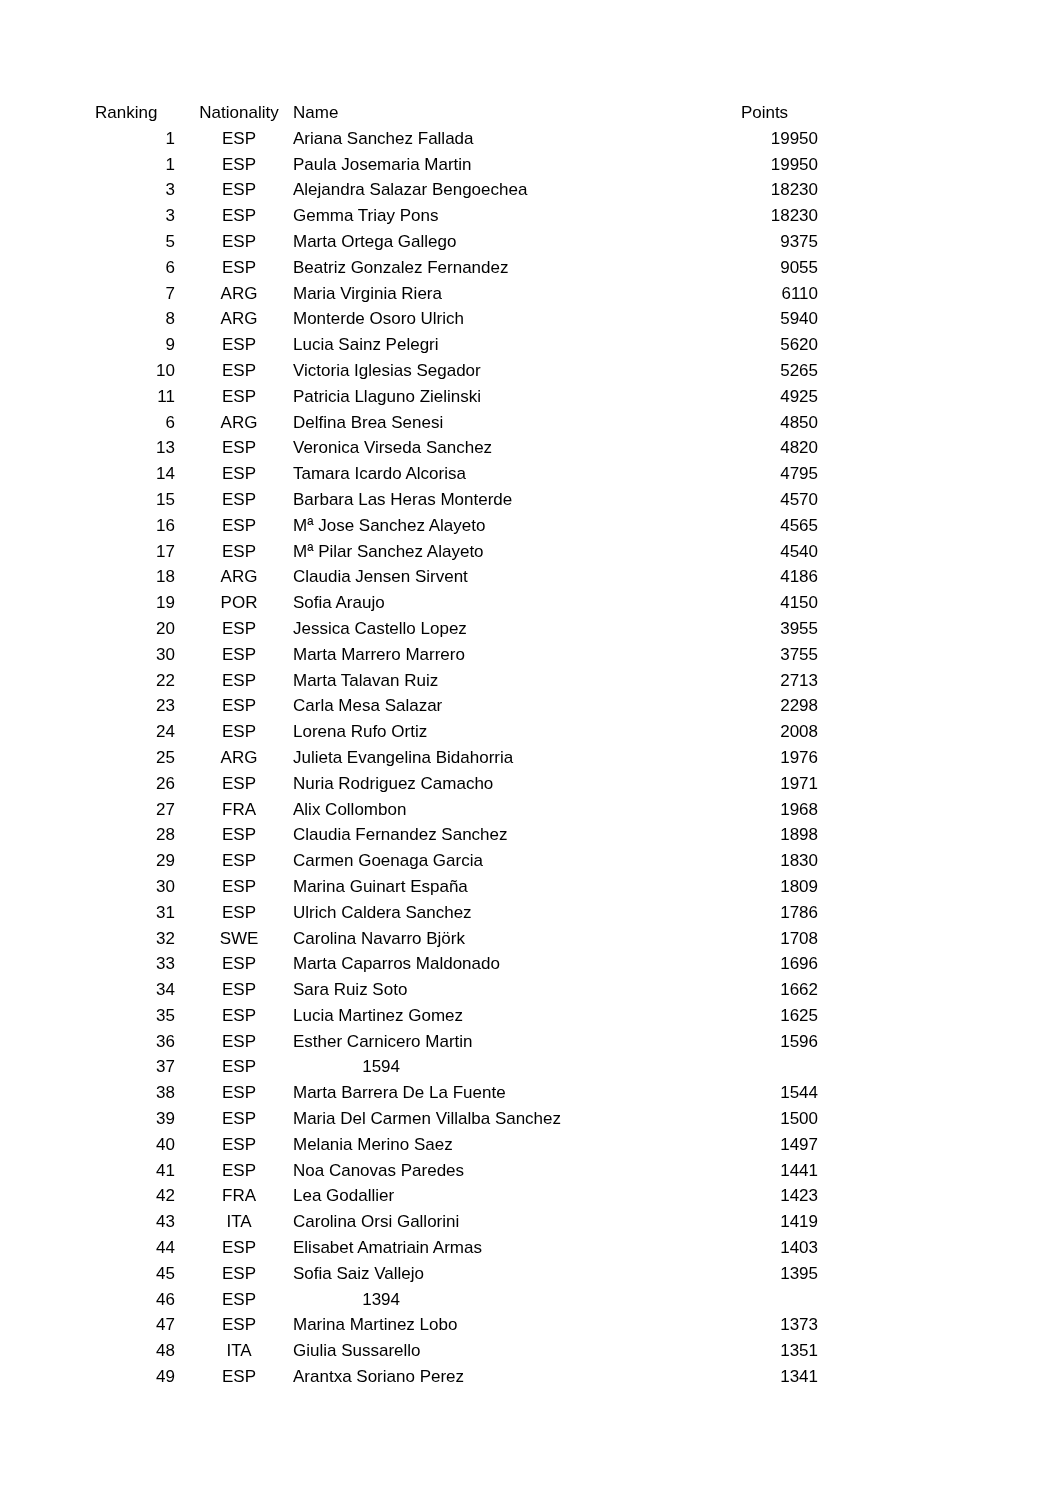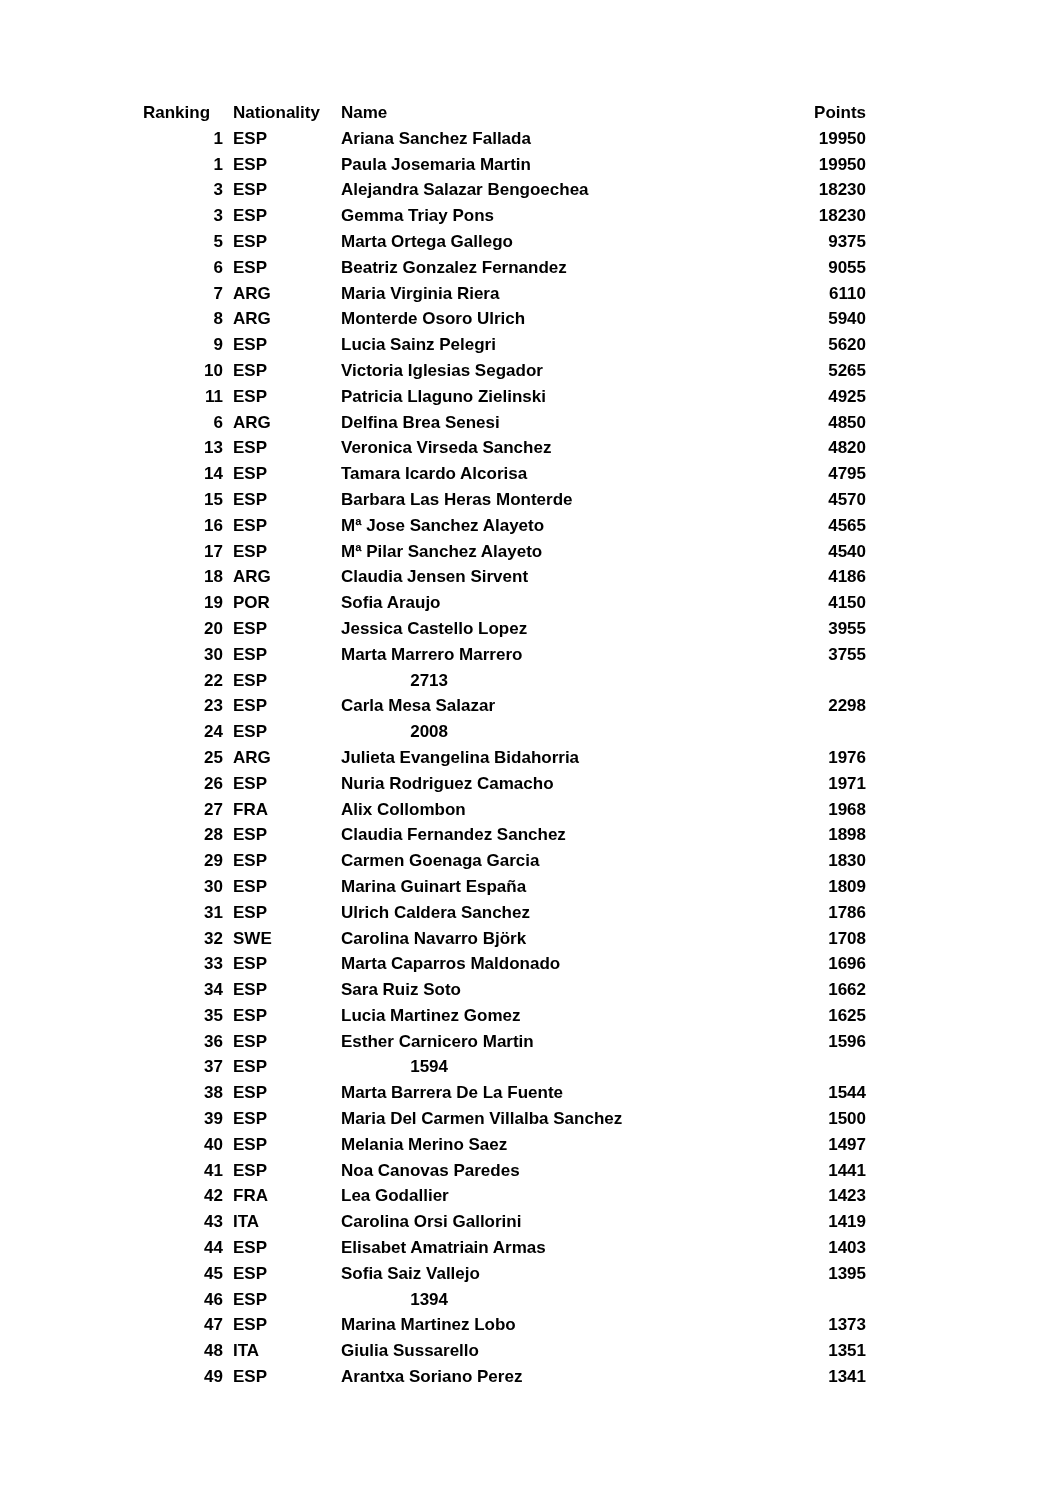--- a/index.html
+++ b/index.html
@@ -20,31 +20,30 @@
     position: absolute;
     top: 100px;
     left: 0;
     width: 1058px;
   }
   .row {
     display: flex;
     height: 25.8px;
     line-height: 25.8px;
     font-size: 17px;
-    font-weight: 700;
+    font-weight: 400;
     white-space: nowrap;
-    margin-left: 48px;
   }
   .cell { box-sizing: border-box; overflow: visible; }
   .col-rank   { width: 175px; text-align: right; }
-  .col-nat    { width: 108px; margin-left: 10px; text-align: left; }
+  .col-nat    { width: 108px; margin-left: 10px; text-align: center; }
   .col-name   { width: 418px; text-align: left; }
   .col-points { width: 107px; text-align: right; }
   .header-row .col-rank   { text-align: left; padding-left: 95px; }
-  .header-row .col-points { text-align: right; }
+  .header-row .col-points { text-align: center; }
 </style>
 </head>
 <body>
 
 <div class="page">
   <div class="sheet">
 
     <div class="row header-row">
       <div class="cell col-rank">Ranking</div>
       <div class="cell col-nat">Nationality</div>
@@ -196,33 +195,35 @@
       <div class="row">
         <div class="cell col-rank">30</div>
         <div class="cell col-nat">ESP</div>
         <div class="cell col-name">Marta Marrero Marrero</div>
         <div class="cell col-points">3755</div>
       </div>
 
       <div class="row">
         <div class="cell col-rank">22</div>
         <div class="cell col-nat">ESP</div>
+        <div class="cell col-name">Marta Talavan Ruiz</div>
         <div class="cell col-points">2713</div>
       </div>
 
       <div class="row">
         <div class="cell col-rank">23</div>
         <div class="cell col-nat">ESP</div>
         <div class="cell col-name">Carla Mesa Salazar</div>
         <div class="cell col-points">2298</div>
       </div>
 
       <div class="row">
         <div class="cell col-rank">24</div>
         <div class="cell col-nat">ESP</div>
+        <div class="cell col-name">Lorena Rufo Ortiz</div>
         <div class="cell col-points">2008</div>
       </div>
 
       <div class="row">
         <div class="cell col-rank">25</div>
         <div class="cell col-nat">ARG</div>
         <div class="cell col-name">Julieta Evangelina Bidahorria</div>
         <div class="cell col-points">1976</div>
       </div>
 

